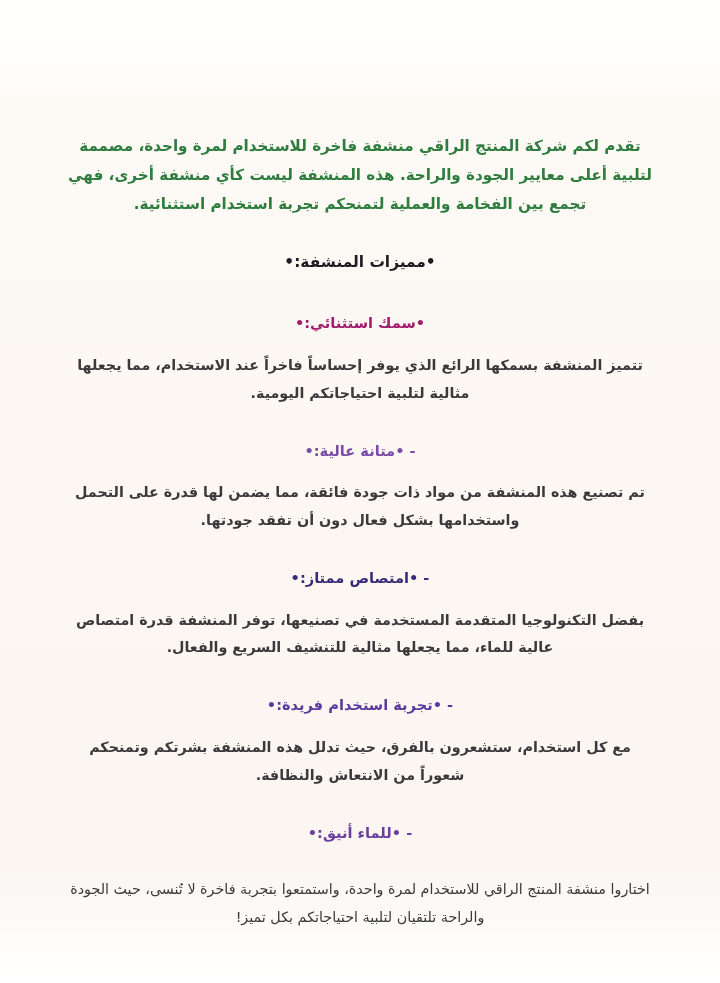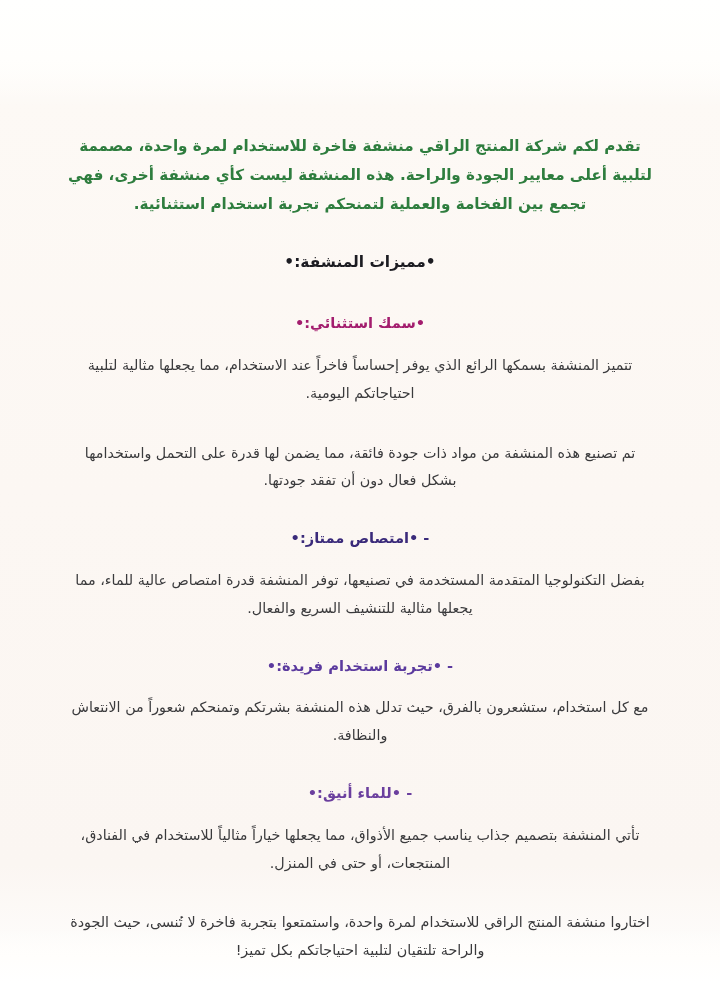--- a/index.html
+++ b/index.html
@@ -89,20 +89,21 @@
     text-align: center;
     margin: 16px 0 8px 0;
   }
   .feature-body {
     color: #3a3a3c;
     font-size: 14.3px;
     line-height: 1.95;
     text-align: center;
     margin: 17px;
     padding: 0 8px;
+    font-weight: bold;
   }
 
   
   .closing {
     color: #3a3a3c;
     font-size: 14.3px;
     line-height: 1.95;
     text-align: center;
     margin: 14px 0 12px 0;
     padding: 0 22px;
@@ -121,34 +122,34 @@
     <p class="intro" style="color: rgb(46, 125, 62);">تقدم لكم شركة المنتج الراقي منشفة فاخرة للاستخدام لمرة واحدة، مصممة لتلبية أعلى معايير الجودة والراحة. هذه المنشفة ليست كأي منشفة أخرى، فهي تجمع بين الفخامة والعملية لتمنحكم تجربة استخدام استثنائية.</p>
 
     <h2 class="section-label" style="color: rgb(28, 28, 34);">•مميزات المنشفة:•</h2>
 
     <div class="feature">
       <h3 class="feature-heading" style="color: rgb(163, 29, 110);">•سمك استثنائي:•</h3>
       <p class="feature-body">تتميز المنشفة بسمكها الرائع الذي يوفر إحساساً فاخراً عند الاستخدام، مما يجعلها مثالية لتلبية احتياجاتكم اليومية.</p>
     </div>
 
     <div class="feature">
+      <h3 class="feature-heading" style="color: rgb(123, 75, 168);">- •متانة عالية:•</h3>
       <p class="feature-body">تم تصنيع هذه المنشفة من مواد ذات جودة فائقة، مما يضمن لها قدرة على التحمل واستخدامها بشكل فعال دون أن تفقد جودتها.</p>
     </div>
 
     <div class="feature">
       <h3 class="feature-heading" style="color: rgb(58, 42, 122);">- •امتصاص ممتاز:•</h3>
       <p class="feature-body">بفضل التكنولوجيا المتقدمة المستخدمة في تصنيعها، توفر المنشفة قدرة امتصاص عالية للماء، مما يجعلها مثالية للتنشيف السريع والفعال.</p>
     </div>
 
     <div class="feature">
       <h3 class="feature-heading" style="color: rgb(91, 58, 158);">- •تجربة استخدام فريدة:•</h3>
       <p class="feature-body">مع كل استخدام، ستشعرون بالفرق، حيث تدلل هذه المنشفة بشرتكم وتمنحكم شعوراً من الانتعاش والنظافة.</p>
     </div>
 
     <div class="feature">
       <h3 class="feature-heading" style="color: rgb(107, 63, 158);">- •للماء أنيق:•</h3>
-      <p class="feature-body">تأتي المنشفة بتصميم جذاب يناسب جميع الأذواق، مما يجعلها خياراً مثالياً للاستخدام في الفنادق، المنتجعات، أو حتى في المنزل.</p>
     </div>
 
     <p class="closing">اختاروا منشفة المنتج الراقي للاستخدام لمرة واحدة، واستمتعوا بتجربة فاخرة لا تُنسى، حيث الجودة والراحة تلتقيان لتلبية احتياجاتكم بكل تميز!</p>
 
   </div>
 </div>
 
 </body></html>

